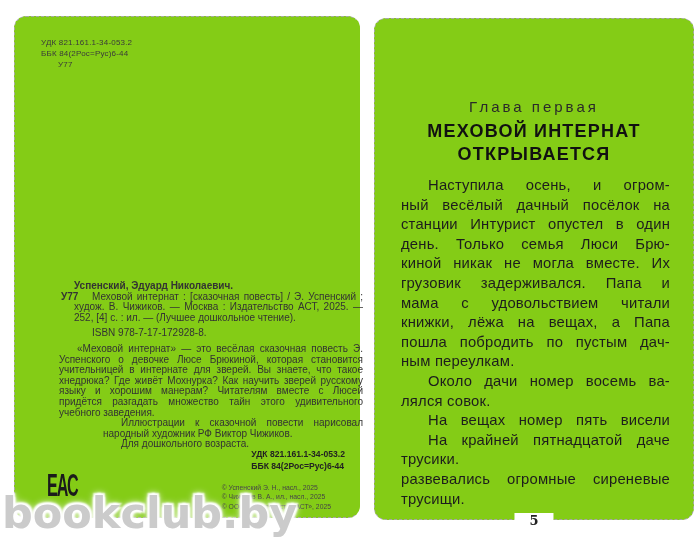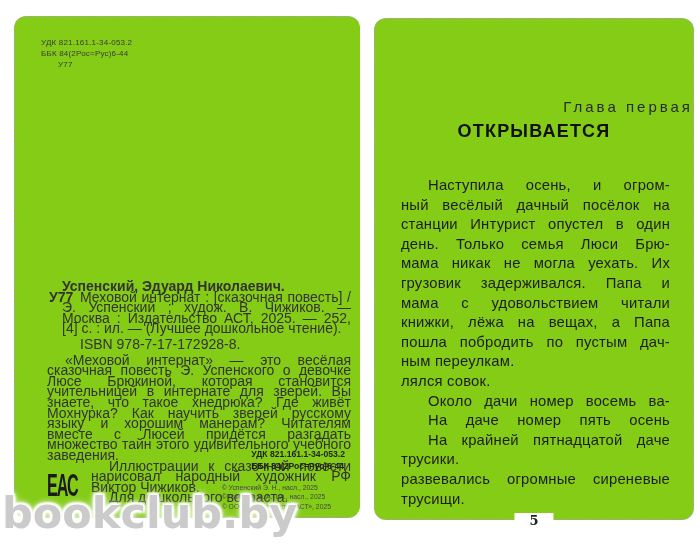--- a/index.html
+++ b/index.html
@@ -15,39 +15,39 @@
     border-radius:12px;
   }
   .page-right{
     left:374px;top:18px;width:318px;height:500px;
     border:1.6px dashed #a6a6a6;border-radius:12px;
   }
 
   
   .udc-top{position:absolute;left:26px;top:20px;font-size:8px;line-height:11px;color:#3a3a3a;letter-spacing:.2px;}
   .udc-top .indent2{padding-left:17px;}
-  .bib{position:absolute;left:32px;top:264px;width:304px;font-size:14px;line-height:10.6px;color:#333;}
+  .bib{position:absolute;left:44px;top:264px;width:304px;font-size:10px;line-height:10.6px;color:#333;}
   .bib .author{font-weight:bold;margin-left:15px;}
   .bib .catalog{position:relative;margin:0 0 0 15px;text-indent:18px;text-align:justify;}
   .bib .code{position:absolute;left:-13px;top:0;font-weight:bold;text-indent:0;}
   .bib .isbn{margin:5px 0 0 33px;}
   .bib .annot{margin:5px 0 0 0;text-indent:18px;text-align:justify;}
   .bib .annot+.annot{margin-top:0;margin-left:44px;}
   .udc-bottom{position:absolute;right:14px;top:432px;font-weight:bold;font-size:8.6px;line-height:11.5px;color:#222;text-align:left;}
   .copyrights{position:absolute;right:28px;top:466px;font-size:6.8px;line-height:9.4px;color:#454545;}
   .eac{
     position:absolute;left:32px;top:452px;
     font-size:31px;font-weight:bold;color:#1b1b1b;
     transform:scaleX(0.52);transform-origin:left center;
     letter-spacing:-2px;line-height:34px;
     font-family:"Liberation Sans",sans-serif;
   }
 
   
-  .chapter-label{position:absolute;top:79px;left:0;width:100%;text-align:right;font-size:15px;letter-spacing:3px;color:#2a2a2a;}
+  .chapter-label{position:absolute;top:79px;left:0;width:100%;text-align:center;font-size:15px;letter-spacing:3px;color:#2a2a2a;}
   .chapter-title{position:absolute;top:101px;left:0;width:100%;text-align:center;font-weight:bold;font-size:18px;line-height:23px;letter-spacing:1.2px;color:#111;}
   .body-text{position:absolute;left:26px;right:23px;top:157px;font-size:14.8px;line-height:19.6px;color:#1d1d1d;letter-spacing:.2px;}
   .line{display:block;}
   .jl{text-align:justify;text-align-last:justify;}
   .ind{text-indent:27px;}
   .page-num{
     position:absolute;left:50%;bottom:-9px;transform:translateX(-50%);
     background:#fff;padding:0 15px;font-family:"DejaVu Serif",serif;
     font-weight:bold;font-size:13px;color:#222;
   }
@@ -94,39 +94,40 @@
     <div>© ООО «Издательство АСТ», 2025</div>
   </div>
 
   <div class="eac">ЕАС</div>
 </div>
 
 <div class="page page-right">
 
   <div class="chapter-label">Глава первая</div>
   <div class="chapter-title">
+    <div>МЕХОВОЙ ИНТЕРНАТ</div>
     <div>ОТКРЫВАЕТСЯ</div>
   </div>
 
   <div class="body-text">
     <span class="line jl ind">Наступила осень, и огром-</span>
     <span class="line jl">ный весёлый дачный посёлок на</span>
     <span class="line jl">станции Интурист опустел в один</span>
     <span class="line jl">день. Только семья Люси Брю-</span>
-    <span class="line jl">мама никак не могла уехать. Их</span>
+    <span class="line jl">киной никак не могла вместе. Их</span>
     <span class="line jl">грузовик задерживался. Папа и</span>
     <span class="line jl">мама с удовольствием читали</span>
     <span class="line jl">книжки, лёжа на вещах, а Папа</span>
     <span class="line jl">пошла побродить по пустым дач-</span>
     <span class="line">ным переулкам.</span>
 
+    <span class="line jl ind">Около дачи номер восемь ва-</span>
     <span class="line">лялся совок.</span>
-    <span class="line jl ind">Около дачи номер восемь ва-</span>
 
-    <span class="line jl ind">На даче номер пять осень</span>
+    <span class="line jl ind">На вещах номер пять висели</span>
     <span class="line jl ind">На крайней пятнадцатой даче</span>
 
     <span class="line">трусики.</span>
     <span class="line jl">развевались огромные сиреневые</span>
     <span class="line">трусищи.</span>
   </div>
 
   <div class="page-num">5</div>
 </div>
 

